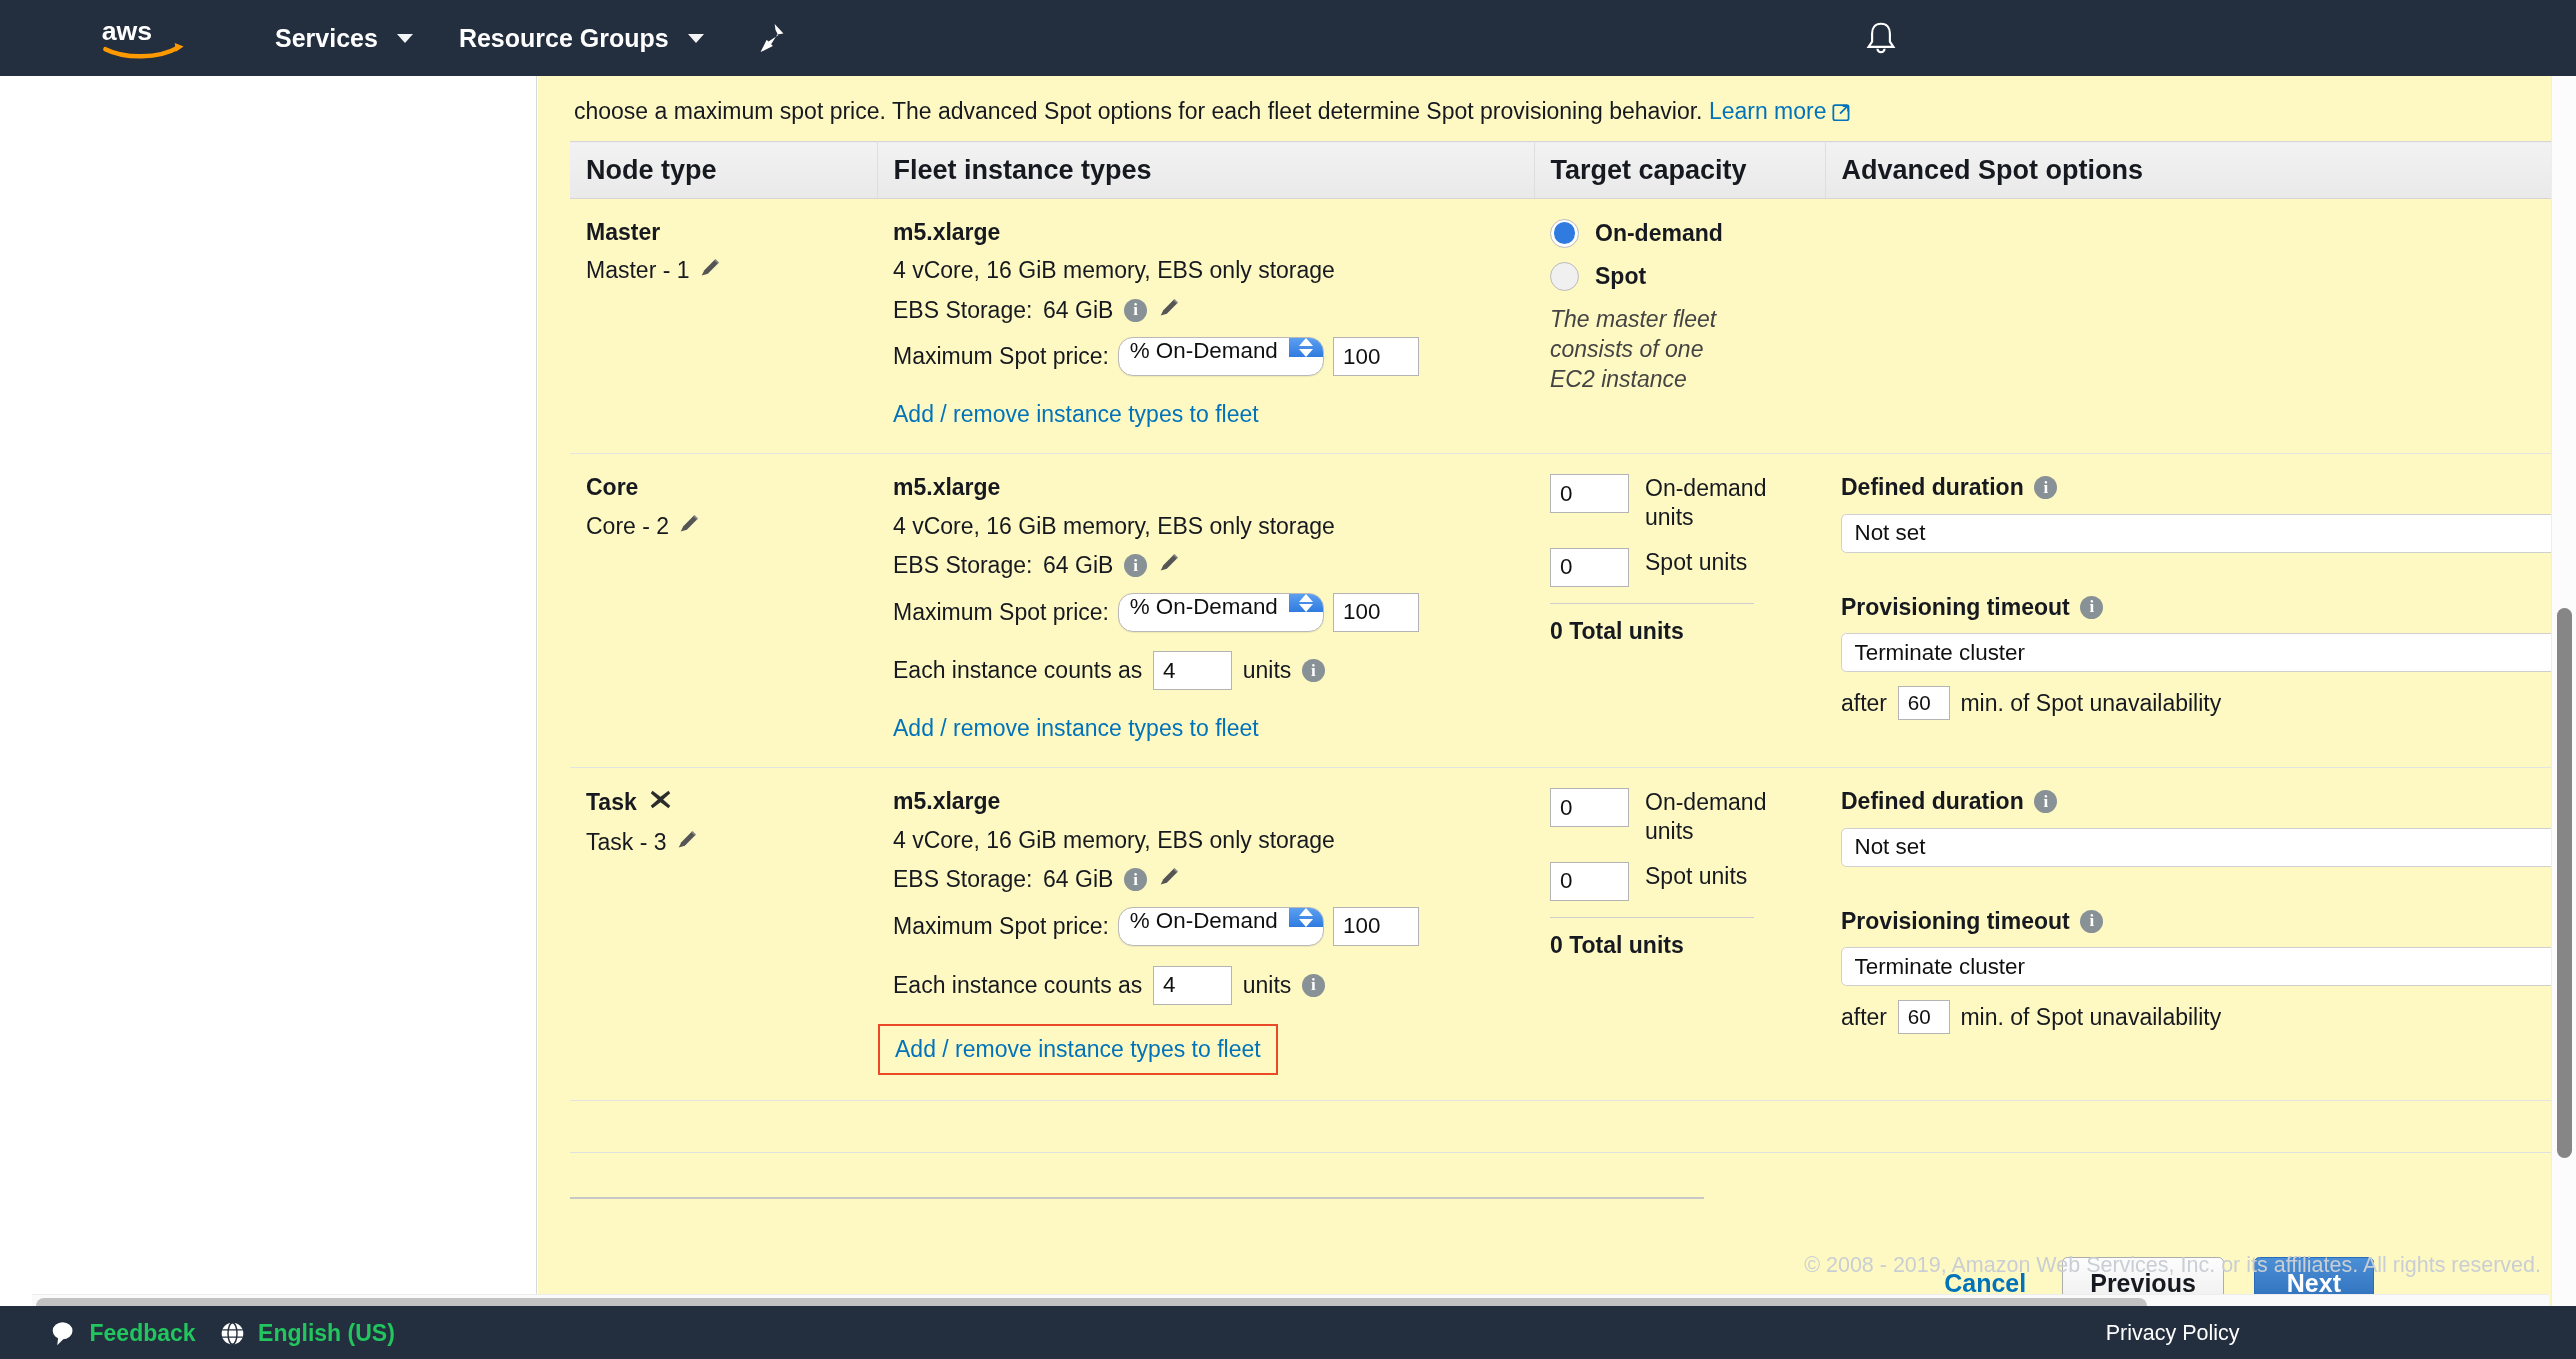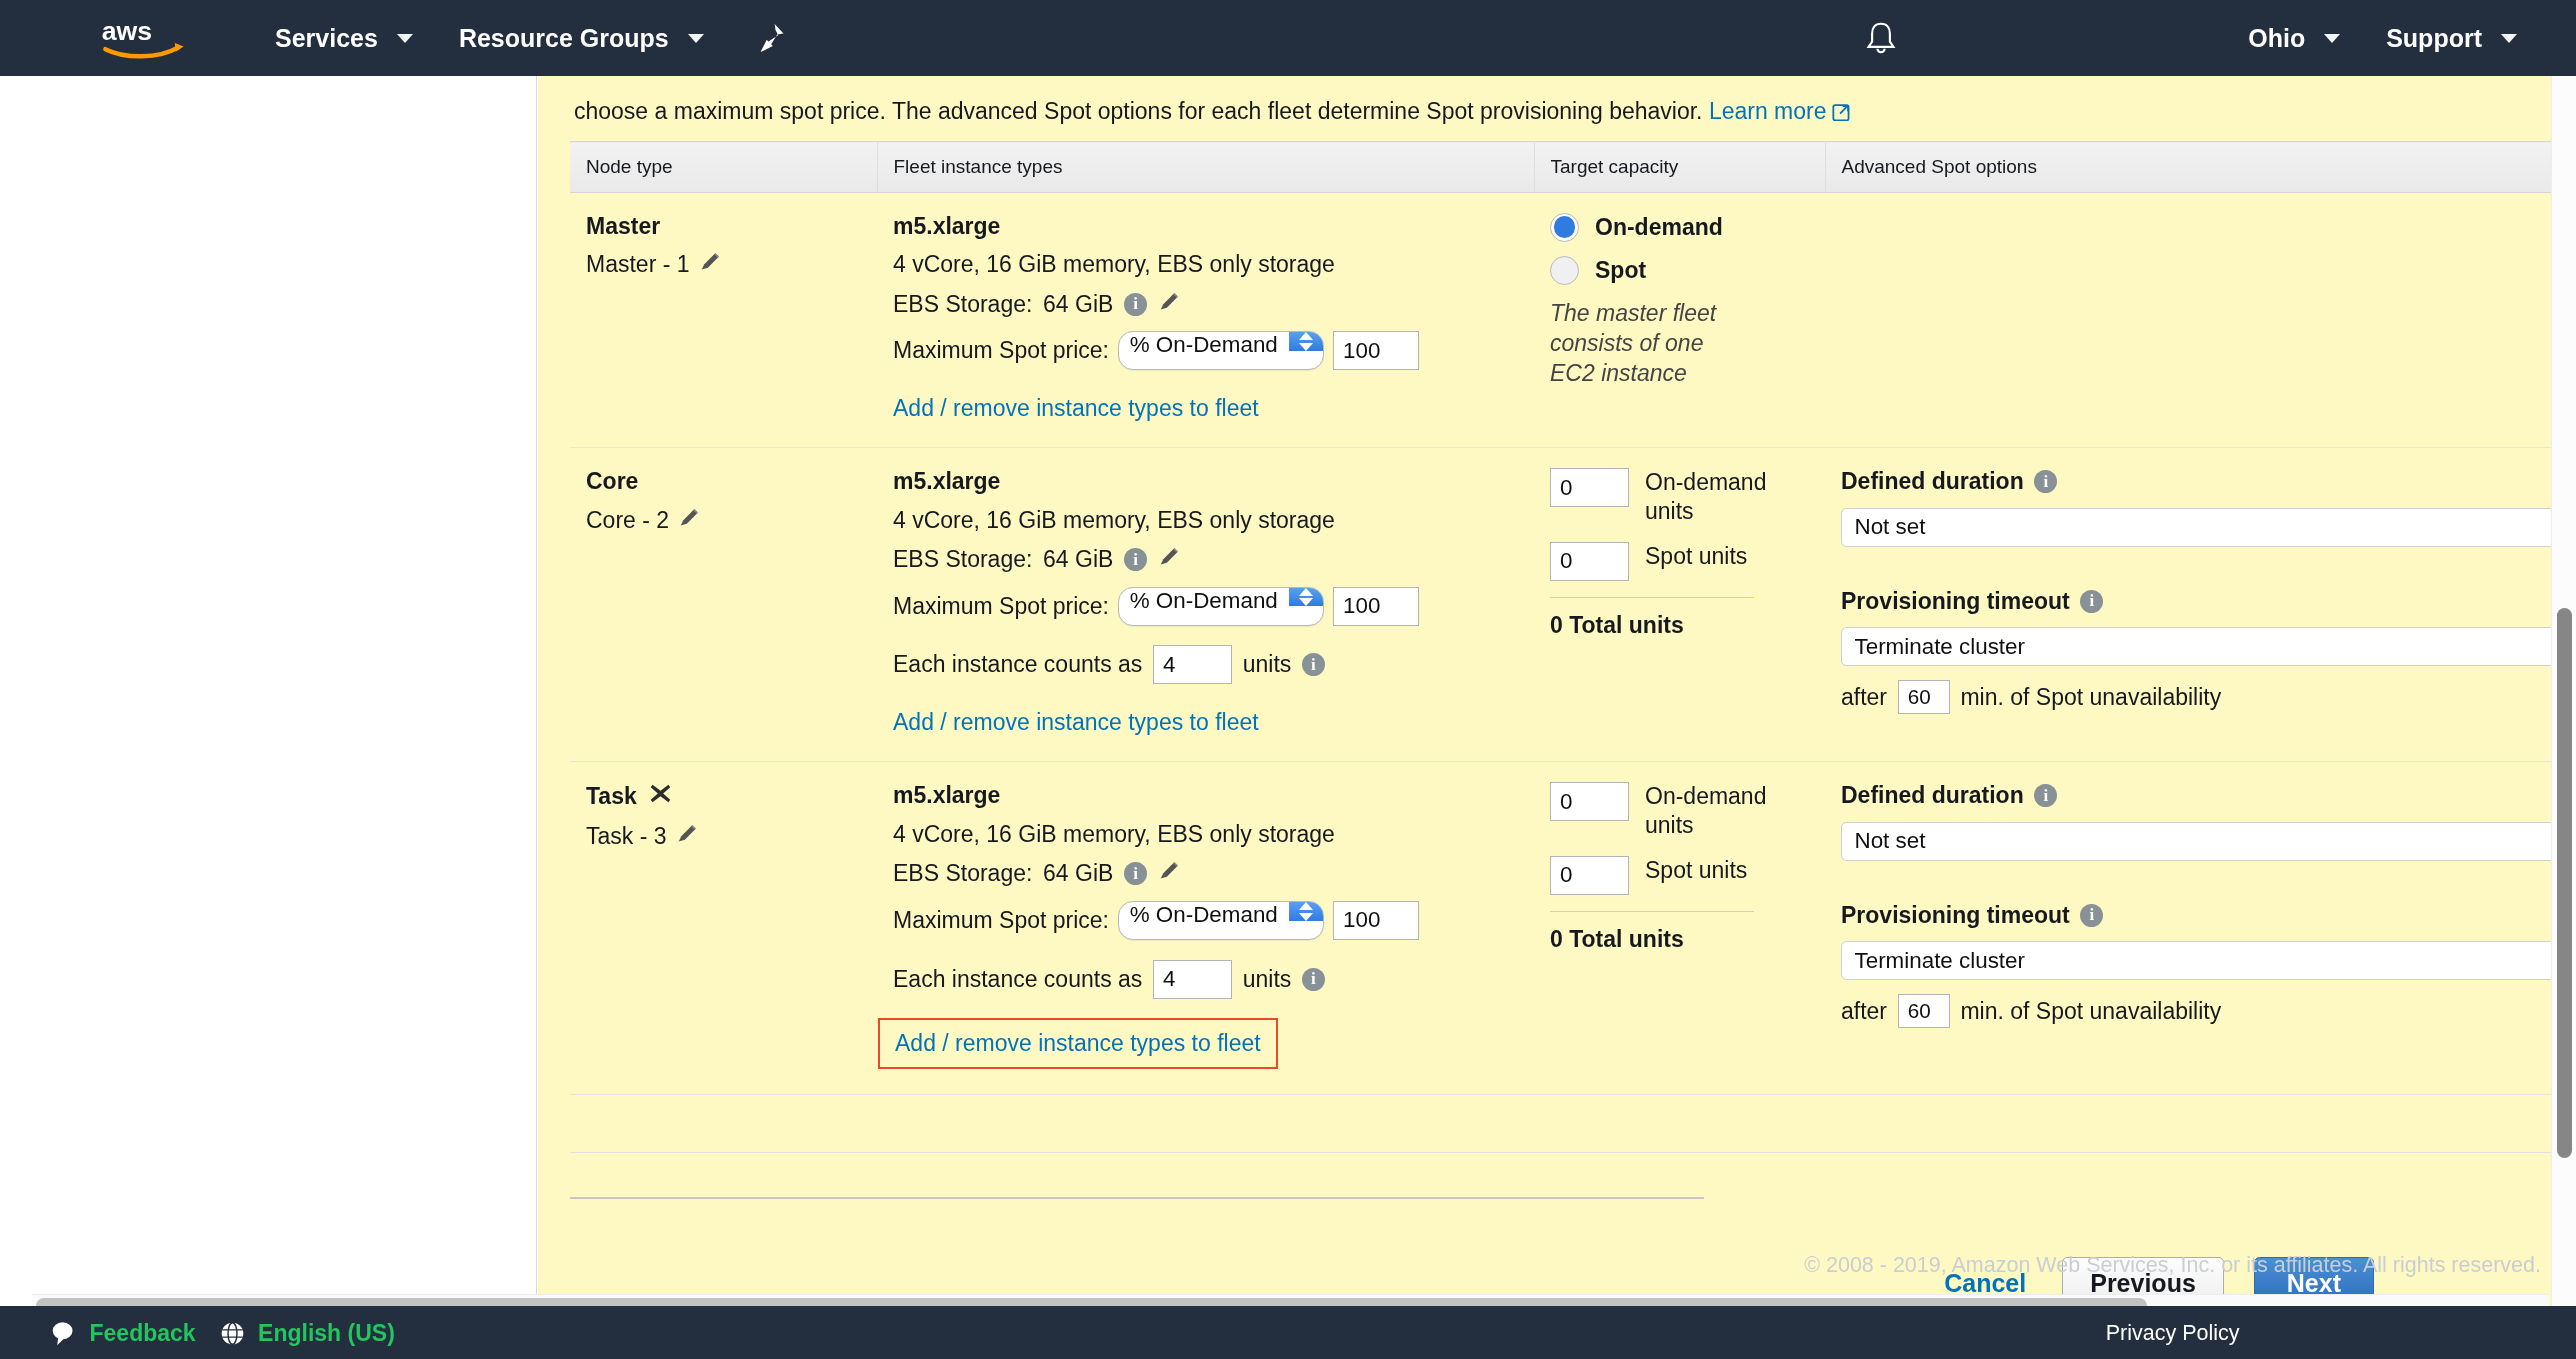--- a/index.html
+++ b/index.html
@@ -53,21 +53,21 @@
   
   .fleet-table{
     position:absolute; left:32px; top:65px; width:2004px;
     border-collapse:collapse; table-layout:fixed;
   }
   .fleet-table thead th{
     background:linear-gradient(#f2f2f2,#e9e9e9);
     border-top:0.9px solid #d5d5d5;
     border-bottom:0.9px solid #d5d5d5;
     border-right:0.9px solid #dedede;
-    text-align:left; font-size:19px; font-weight:normal; color:#16191f;
+    text-align:left; font-size:27px; font-weight:bold; color:#16191f;
     padding:12.5px 0 12.5px 16px; height:51px;
   }
   .fleet-table thead th:last-child{ border-right:none; }
   .fleet-table td{
     vertical-align:top; padding:19.7px 0 25px 16px;
     border-bottom:0.9px solid #e4e4e4;
     font-size:23px; color:#16191f;
   }
   .fleet-table tr.last-row td{ border-bottom:0.9px solid #e4e4e4; }
 
@@ -226,30 +226,20 @@
     </svg>
   </div>
 
   <div class="bell-wrap">
     <svg width="32" height="36" viewBox="0 0 36 40">
       <path d="M18 4 C11 4 8 9 8 15 L8 24 L4 30 L32 30 L28 24 L28 15 C28 9 25 4 18 4 Z" fill="none" stroke="#ffffff" stroke-width="2.4"></path>
       <path d="M14 32 a4 4 0 0 0 8 0" fill="none" stroke="#ffffff" stroke-width="2.4"></path>
     </svg>
   </div>
 
-  <div class="nav-right">
-    <div class="nav-item">
-      <span>Ohio</span>
-      <span class="caret"></span>
-    </div>
-    <div class="nav-item" style="margin-right:36px;">
-      <span>Support</span>
-      <span class="caret"></span>
-    </div>
-  </div>
 </div>
 
 <div class="left-rail"></div>
 
 <div class="content">
 
   <div class="intro-text">
     <span>choose a maximum spot price. The advanced Spot options for each fleet determine Spot provisioning behavior.</span>
     <a href="#">Learn more</a><span class="ext-icon"><svg width="19.7" height="19.7" viewBox="0 0 22 22">
           <rect x="1.5" y="3.5" width="17" height="17" rx="2" fill="none" stroke="#0073bb" stroke-width="2"></rect>

